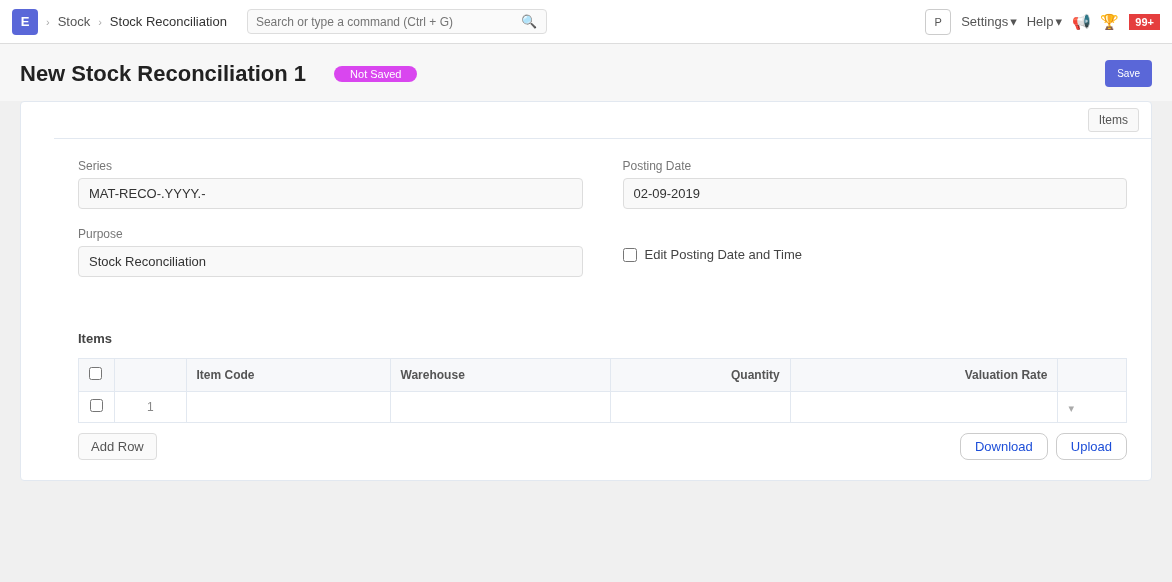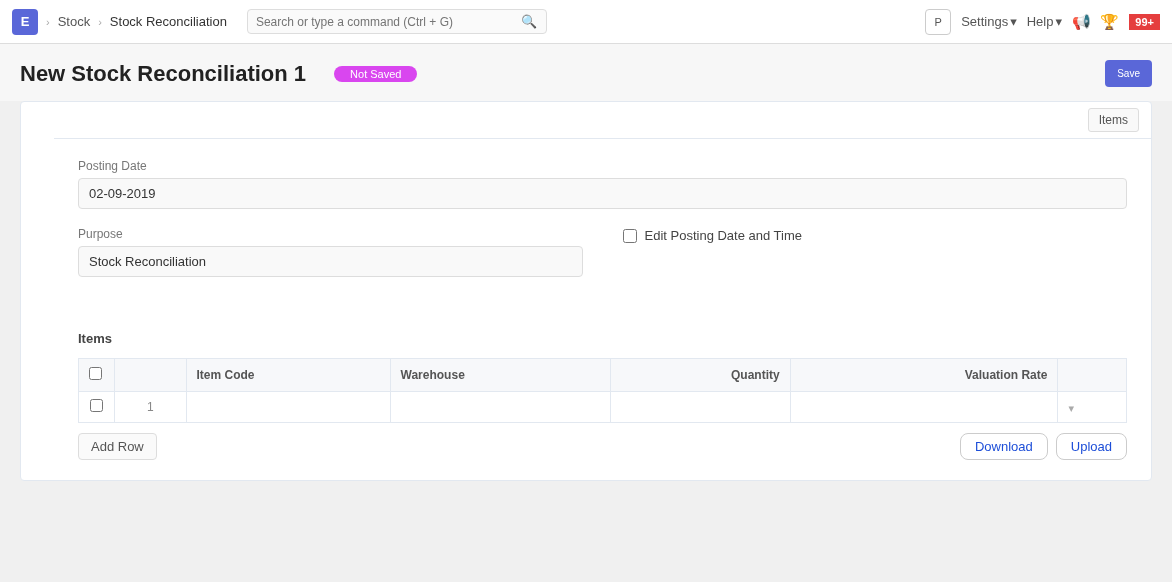--- a/index.html
+++ b/index.html
@@ -72,21 +72,21 @@
       border: 1px solid #ddd; background: #f9f9f9; cursor: pointer;
     }
     .form-fields { padding: 20px 24px; }
     .form-row { display: flex; gap: 40px; margin-bottom: 18px; }
     .form-group { flex: 1; }
     .form-label { font-size: 12px; color: #777; margin-bottom: 5px; display: block; }
     .form-input {
       width: 100%; padding: 7px 10px; border: 1px solid #ddd; border-radius: 4px;
       font-size: 13px; background: #f9f9f9; color: #333; outline: none;
     }
-    .checkbox-row { display: flex; align-items: center; gap: 8px; margin-top: 1px; }
+    .checkbox-row { display: flex; align-items: center; gap: 8px; margin-top: 20px; }
     .checkbox-row input[type="checkbox"] { width: 14px; height: 14px; }
     .checkbox-label { font-size: 13px; color: #444; }
 
     
     .items-section { padding: 16px 24px 20px; }
     .items-section-title { font-size: 13px; font-weight: 600; color: #444; margin-bottom: 12px; }
     .items-table { width: 100%; border-collapse: collapse; border: 1px solid #e2e8f0; }
     .items-table th {
       background: #f7f8fa; padding: 8px 10px; text-align: left;
       font-size: 12px; font-weight: 600; color: #555; border: 1px solid #e2e8f0;
@@ -151,20 +151,24 @@
 <div class="main-content">
   <div class="form-card">
 
     <div class="items-tab-bar">
       <div class="items-tab">Items</div>
     </div>
 
     <div class="form-fields">
       <div class="form-row">
 
+        <div class="form-group">
+          <label class="form-label">Series</label>
+          <input class="form-input" type="text" value="MAT-RECO-.YYYY.-" style="">
+        </div>
 
         <div class="form-group">
           <label class="form-label">Posting Date</label>
           <input class="form-input" type="text" value="02-09-2019" style="">
         </div>
       </div>
 
 
       <div class="form-row">
 

